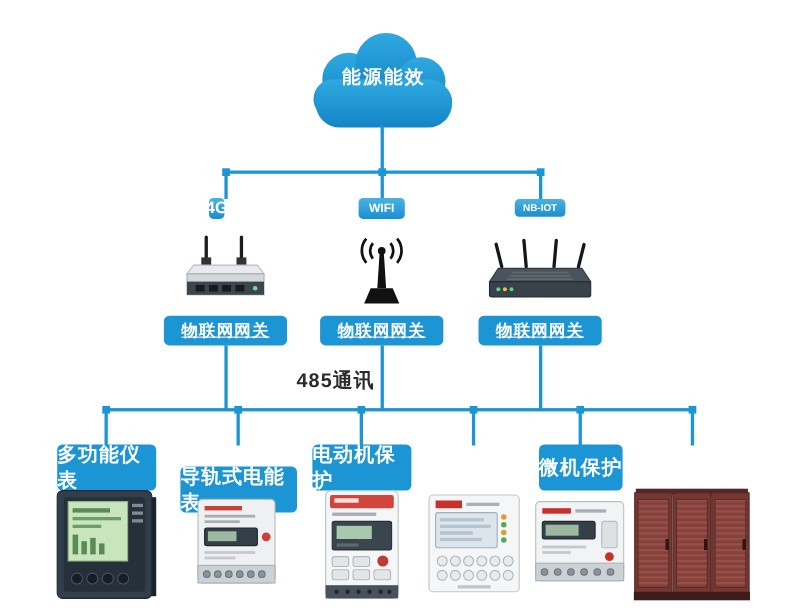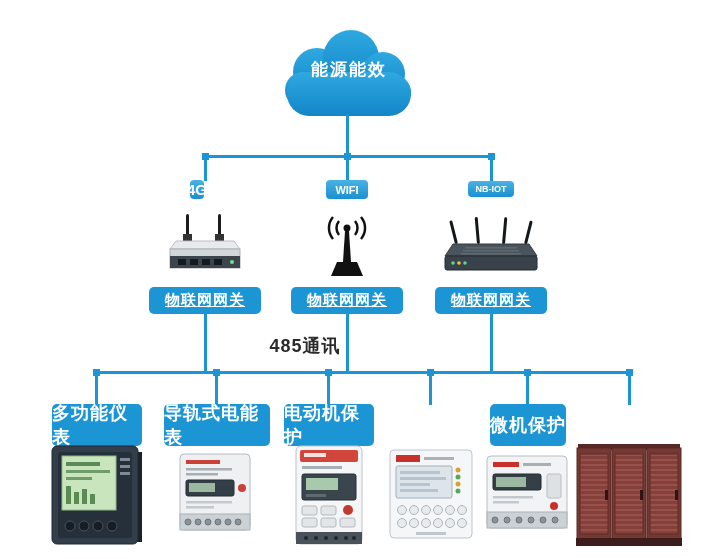--- a/index.html
+++ b/index.html
@@ -125,21 +125,21 @@
   <div class="dot" style="left:625.5px;top:369px;"></div>
 
   <div class="line vline" style="left:95px;top:374px;height:31px;"></div>
   <div class="line vline" style="left:215px;top:374px;height:31px;"></div>
   <div class="line vline" style="left:327px;top:374px;height:31px;"></div>
   <div class="line vline" style="left:429px;top:374px;height:31px;"></div>
   <div class="line vline" style="left:526px;top:374px;height:31px;"></div>
   <div class="line vline" style="left:627.5px;top:374px;height:31px;"></div>
 
   <div class="pill term" style="left:52px;top:404px;width:90px;">多功能仪表</div>
-  <div class="pill term" style="left:164px;top:404px;width:106px;">导轨式电能表</div>
+  <div class="pill term" style="left:164px;top:424px;width:106px;">导轨式电能表</div>
   <div class="pill term" style="left:284px;top:404px;width:90px;">电动机保护</div>
   <div class="pill term" style="left:490px;top:404px;width:76px;">微机保护</div>
 
   <div class="devimg" style="left:50px;top:444px;">
     <svg width="94" height="102" viewBox="0 0 94 102">
       <rect x="86" y="8" width="6" height="90" fill="#1a222a"></rect>
       <rect x="2" y="2" width="86" height="98" rx="5" fill="#323e4a" stroke="#1f2830"></rect>
       <rect x="8" y="8" width="74" height="86" rx="3" fill="#26303a"></rect>
       <rect x="12" y="12" width="54" height="54" fill="#c8e5bd" stroke="#8fb988"></rect>
       <rect x="16" y="18" width="34" height="4" fill="#5c8a55"></rect>

